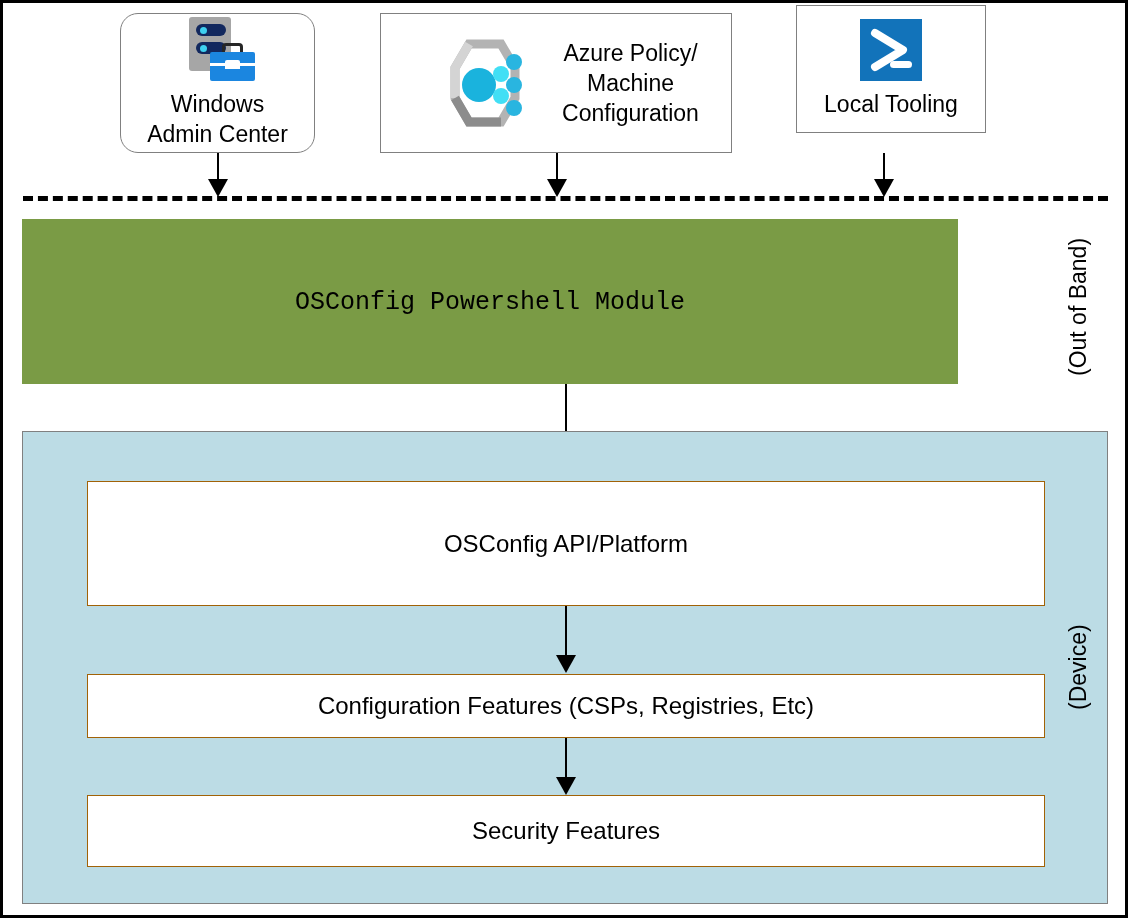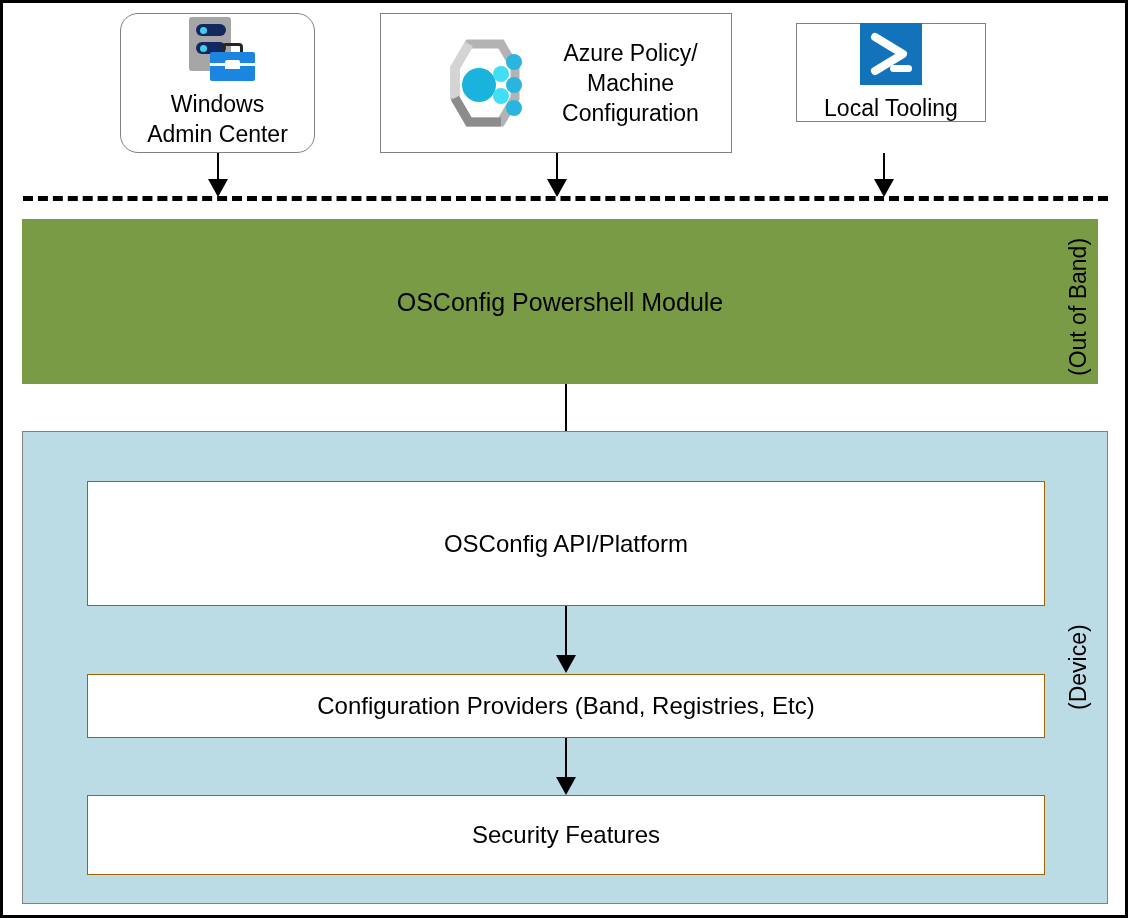--- a/index.html
+++ b/index.html
@@ -263,21 +263,21 @@
         <circle cx="79" cy="28" r="8" fill="#29b5e0"></circle>
         <circle cx="79" cy="51" r="8" fill="#29b5e0"></circle>
         <circle cx="79" cy="74" r="8" fill="#29b5e0"></circle>
       </svg>
     </div>
     <div class="src-label side">Azure Policy/
 Machine
 Configuration</div>
   </div>
 
-  <div class="src-box" style="left:793px; top:20px; width:190px; height:99px;">
+  <div class="src-box" style="left:793px; top:2px; width:190px; height:128px;">
     <div class="icon-ps">
       <svg width="62" height="62" viewBox="0 0 62 62">
         <rect x="0" y="0" width="62" height="62" fill="#1273ba"></rect>
         <path d="M15 14 L43 31 L15 48" fill="none" stroke="#ffffff" stroke-width="8" stroke-linecap="round" stroke-linejoin="round"></path>
         <rect x="30" y="42" width="22" height="7" rx="3.5" fill="#ffffff"></rect>
       </svg>
     </div>
     <div class="src-label">Local Tooling</div>
   </div>
 
@@ -289,21 +289,21 @@
     <div class="shaft" style="height:29px;"></div>
     <div class="head" style="top:26px;"></div>
   </div>
   <div class="arrow" style="left:880px; top:150px; height:44px;">
     <div class="shaft" style="height:29px;"></div>
     <div class="head" style="top:26px;"></div>
   </div>
 
   <div class="dashed-divider" style="left:20px; top:193px; width:1085px;"></div>
 
-  <div class="band-green" style="left:19px; top:216px; width:1076px; height:165px;">
+  <div class="band-green" style="left:19px; top:216px; width:936px; height:165px;font-family:Liberation Mono, monospace;">
     <div class="band-title">OSConfig Powershell Module</div>
   </div>
   <div class="side-label" style="left:1062px; top:373px;">(Out of Band)</div>
 
   <div class="arrow" style="left:562px; top:381px; height:98px;">
     <div class="shaft" style="height:95px;"></div>
     <div class="head" style="top:79px;"></div>
   </div>
 
   <div class="band-blue" style="left:19px; top:428px; width:1086px; height:473px;"></div>
@@ -312,25 +312,25 @@
   <div class="inner-box" style="left:84px; top:478px; width:958px; height:125px;">
     <div class="inner-label">OSConfig API/Platform</div>
   </div>
 
   <div class="arrow" style="left:562px; top:603px; height:68px;">
     <div class="shaft" style="height:65px;"></div>
     <div class="head" style="top:49px;"></div>
   </div>
 
   <div class="inner-box" style="left:84px; top:671px; width:958px; height:64px;">
-    <div class="inner-label">Configuration Providers (Band, Registries, Etc)</div>
+    <div class="inner-label">Configuration Features (CSPs, Registries, Etc)</div>
   </div>
 
   <div class="arrow" style="left:562px; top:735px; height:58px;">
     <div class="shaft" style="height:55px;"></div>
     <div class="head" style="top:39px;"></div>
   </div>
 
-  <div class="inner-box" style="left:84px; top:792px; width:958px; height:80px;justify-content:center;">
+  <div class="inner-box" style="left:84px; top:792px; width:958px; height:72px;justify-content:center;">
     <div class="inner-label">Security Features</div>
   </div>
 
 </div>
 
 </body></html>

